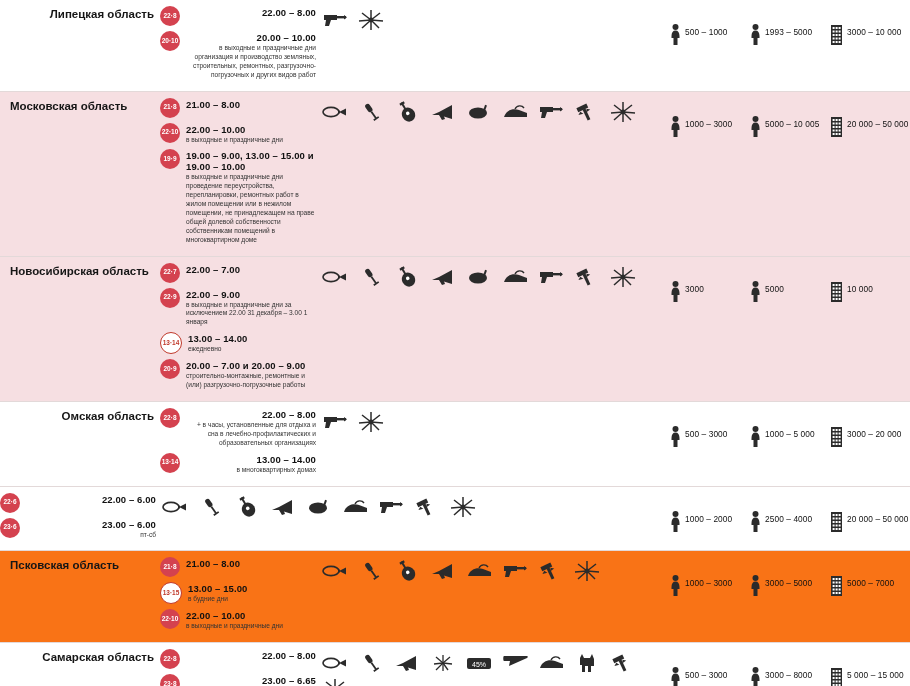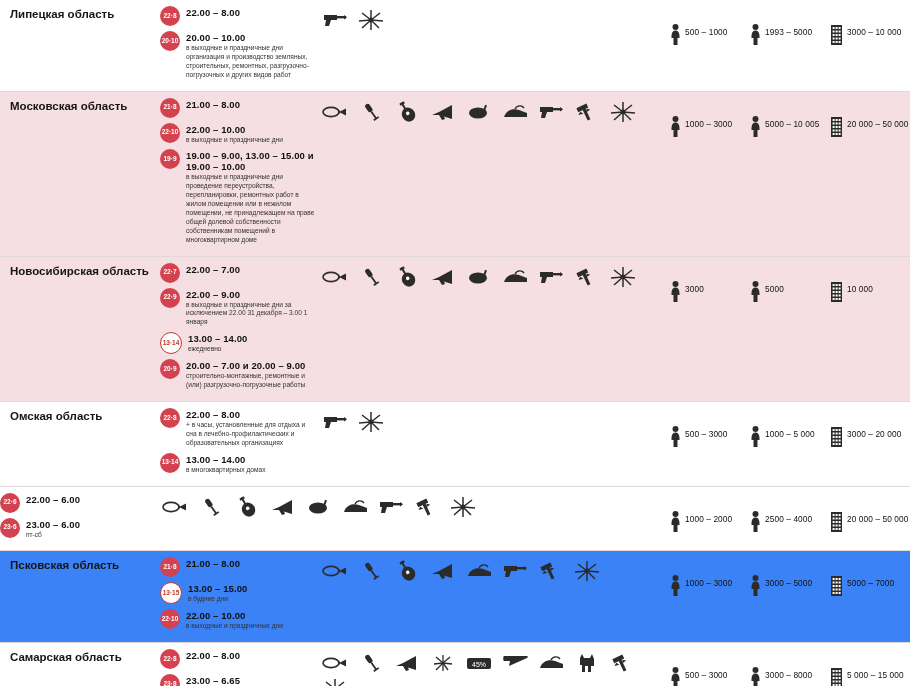--- a/index.html
+++ b/index.html
@@ -10,23 +10,23 @@
     background:#ffffff;
     font-size:11px;
   }
   .table{width:910px;position:relative;}
   .row{
     display:flex;
     align-items:stretch;
     border-bottom:1px solid #e3d9d9;
     position:relative;
   }
-  .row.white{background:#ffffff;}
+  .row.white{background:#ffffff;text-align:right;}
   .row.pink{background:#f6dfe2;justify-content:center;}
-  .row.grey{background:#3b82f6;}
+  .row.grey{background:#f97316;}
   .region{
     width:160px;
     flex:0 0 160px;
     padding:8px 6px 8px 10px;
     font-size:11.5px;
     font-weight:bold;
     color:#161616;
     box-sizing:border-box;
   }
   .times{

